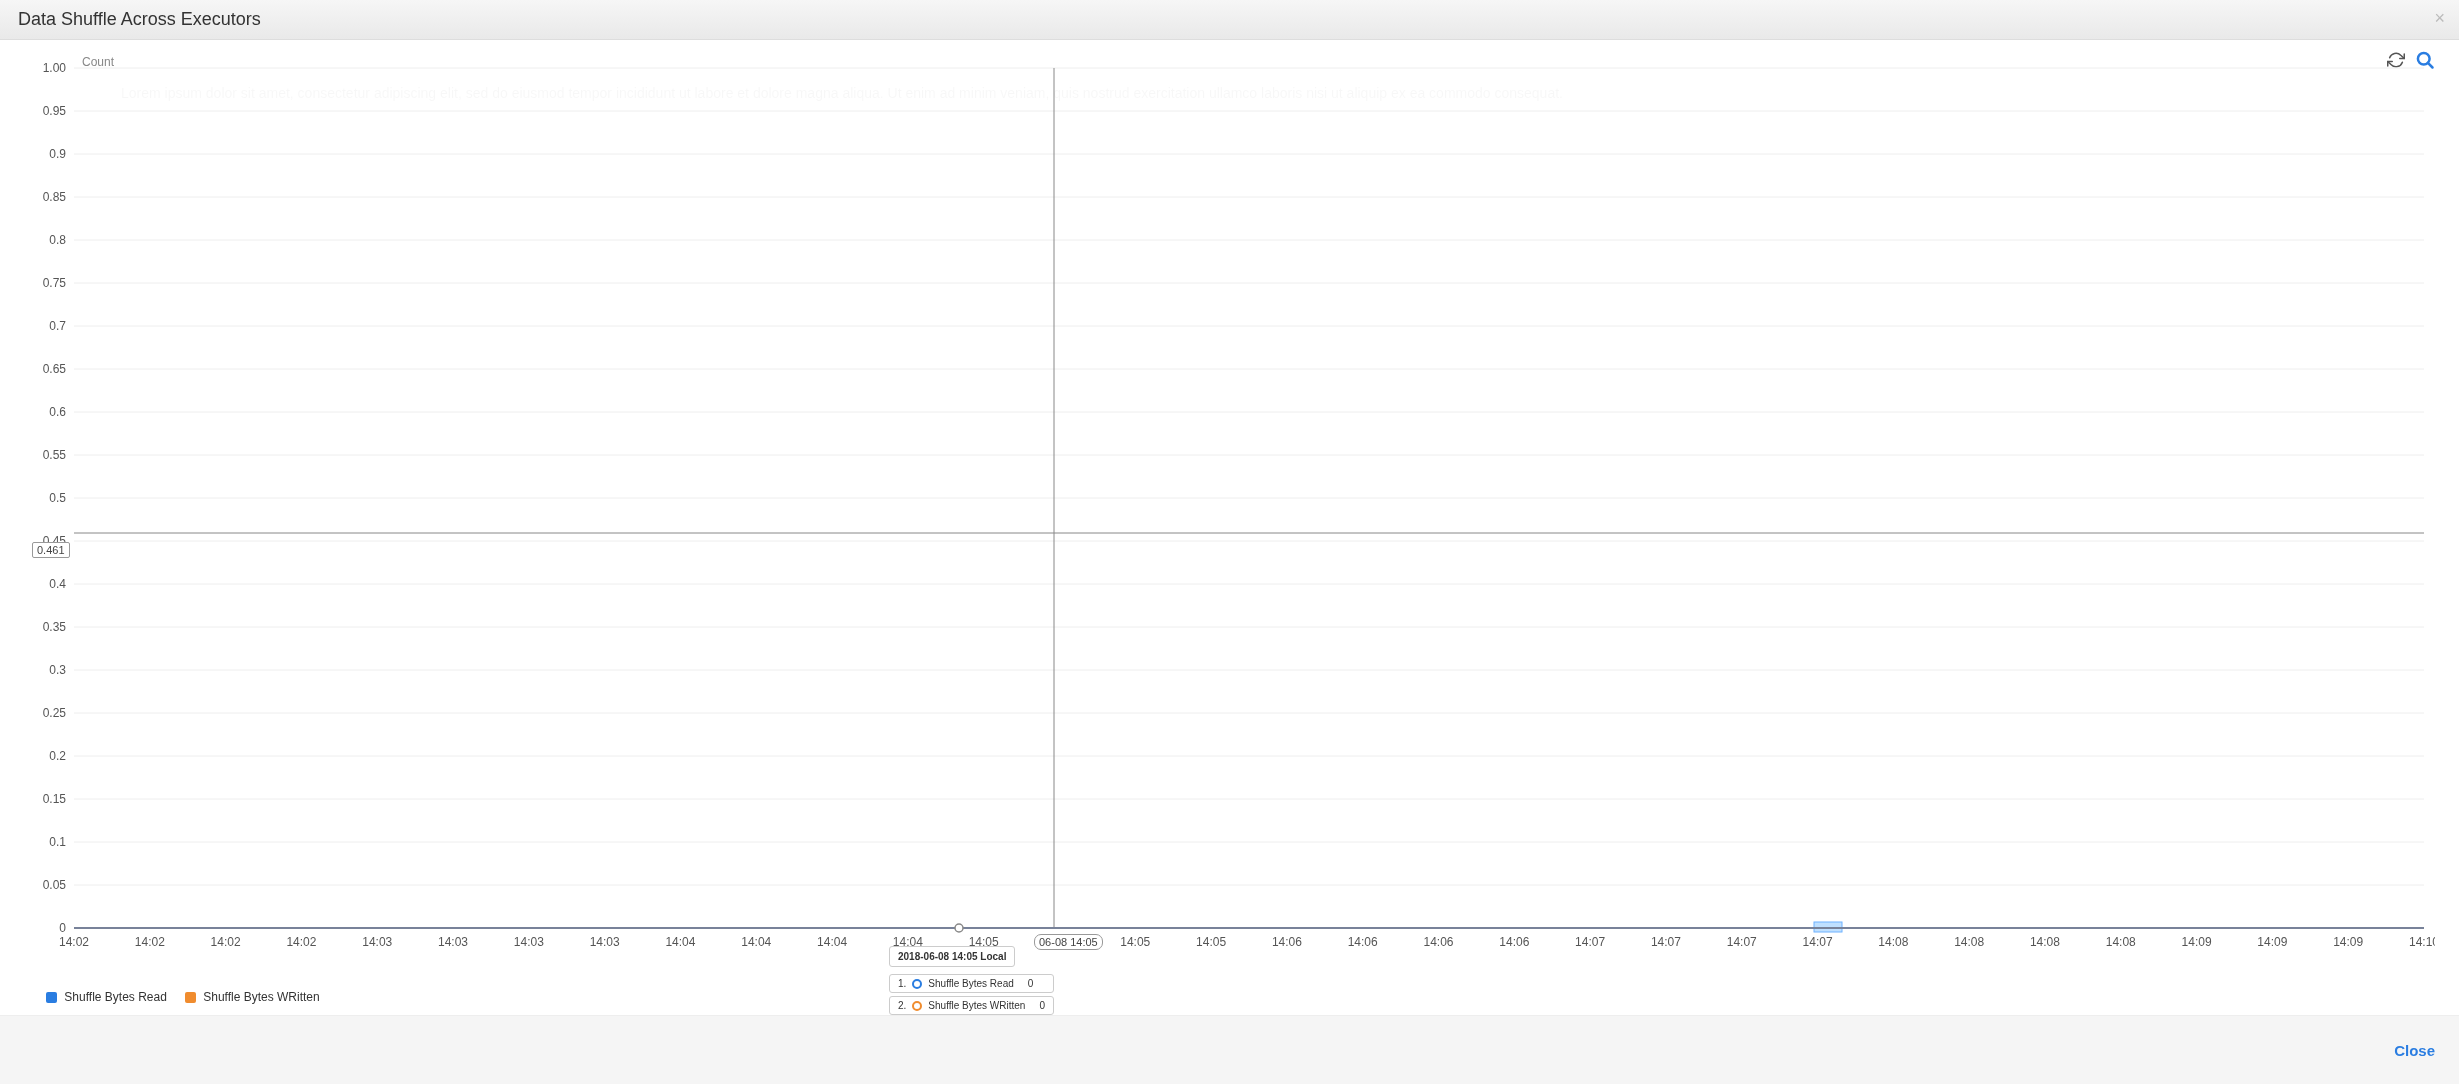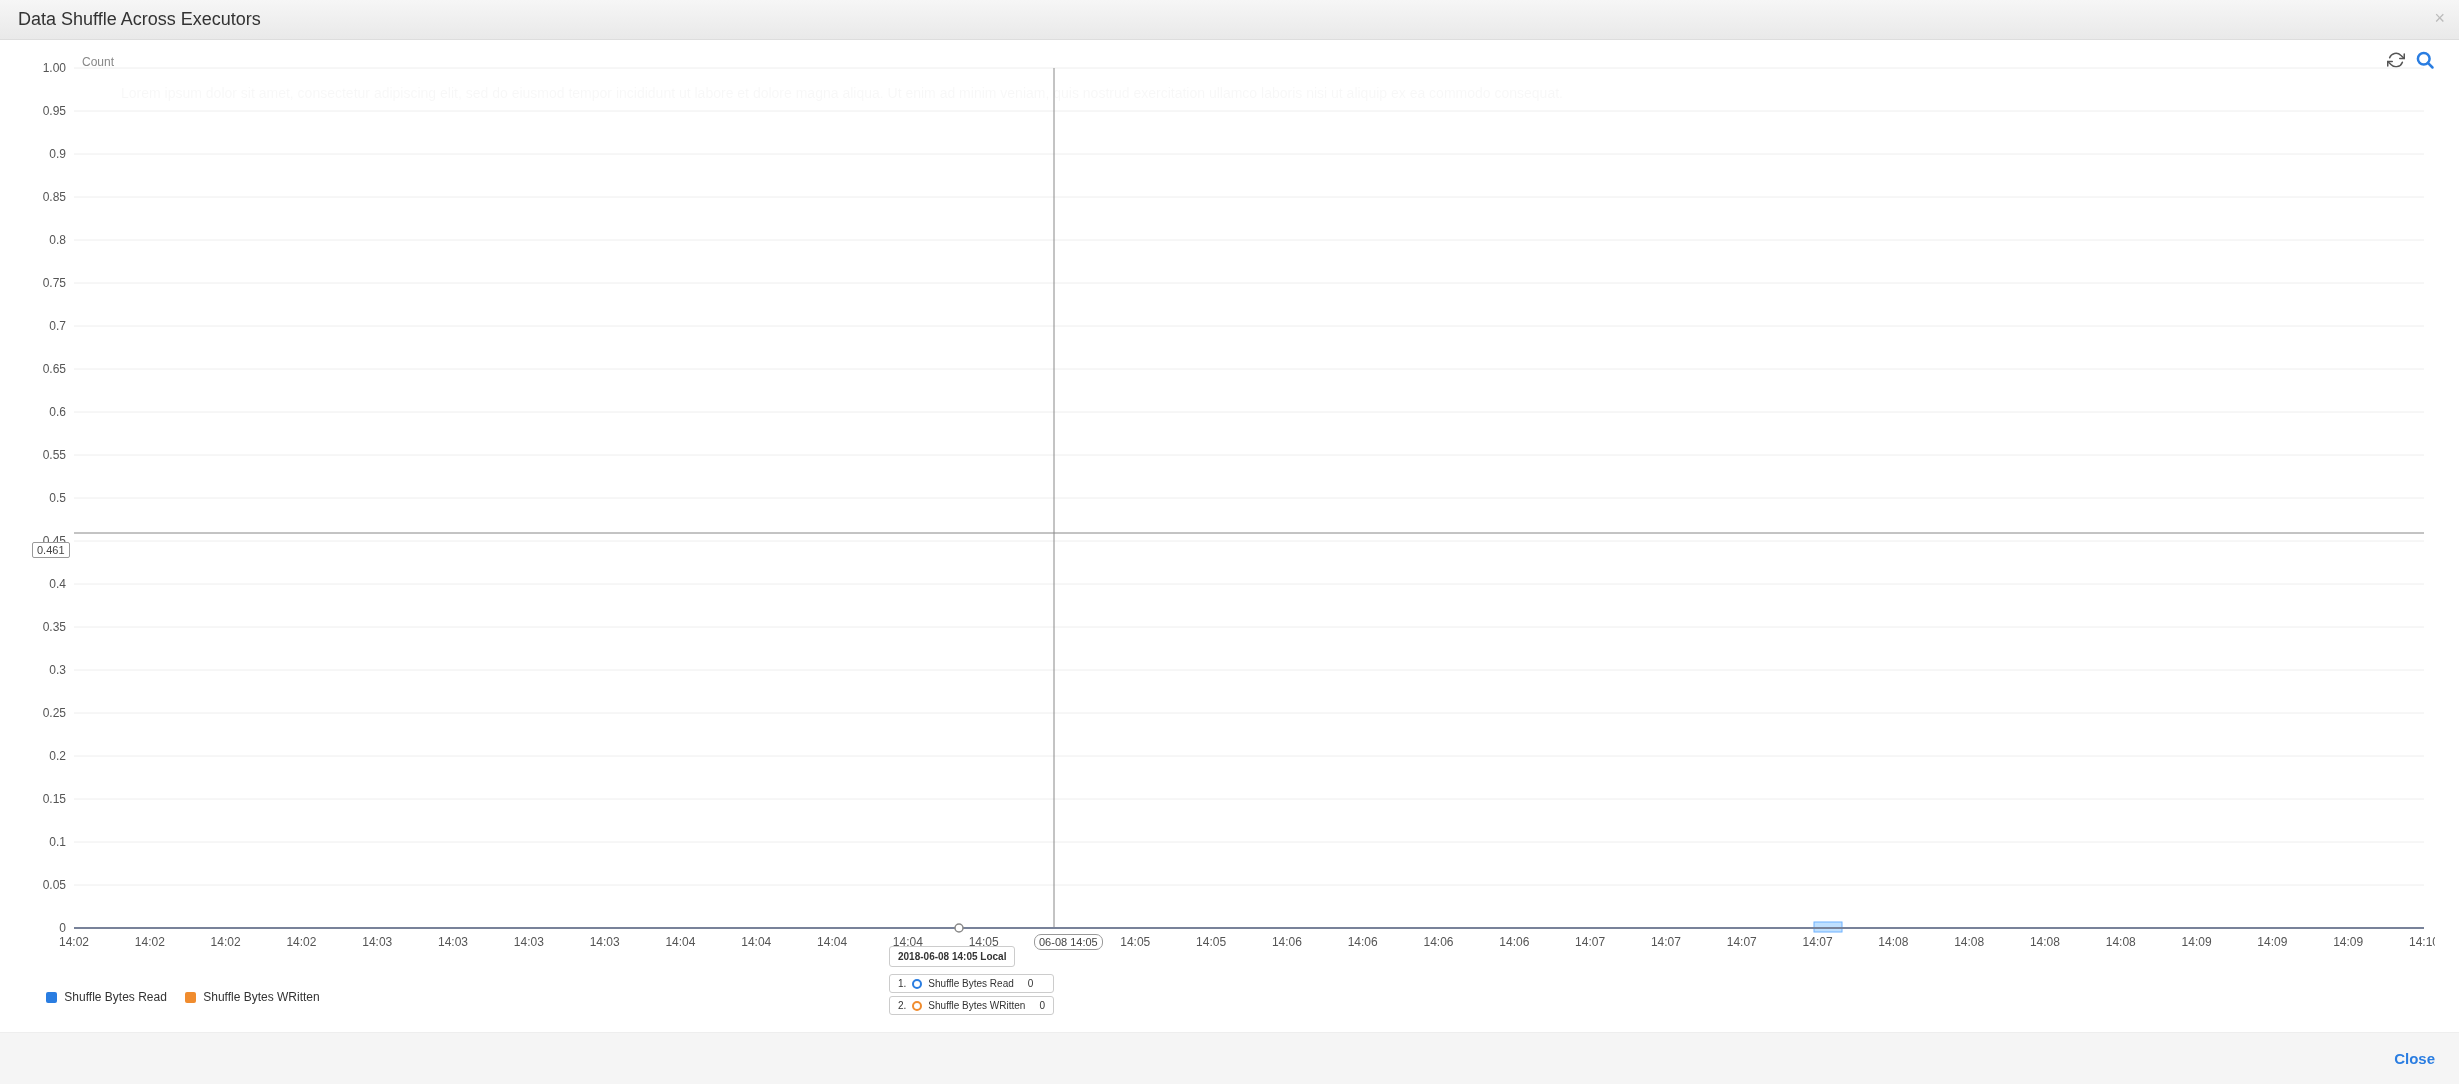--- a/index.html
+++ b/index.html
@@ -15,21 +15,21 @@
   svg.chart{width:100%;height:100%;display:block;}
   .tooltip{position:absolute;font-size:10px;white-space:nowrap;}
   .tooltip .hdr{background:#fff;border:1px solid #ccc;border-radius:3px;padding:4px 8px;font-weight:600;margin-bottom:4px;display:inline-block;}
   .tooltip .row{background:#fff;border:1px solid #ccc;border-radius:3px;padding:3px 8px;margin-top:3px;display:flex;align-items:center;gap:6px;}
   .tooltip .dot{width:10px;height:10px;border-radius:50%;display:inline-block;}
   .tooltip .idx{color:#333;}
   .tooltip .val{margin-left:8px;font-weight:400;}
   .time-badge{position:absolute;background:#fff;border:1px solid #999;font-size:11px;padding:1px 4px;border-radius:2px;color:#444;}
   .legend{display:flex;gap:18px;padding-left:22px;margin-top:2px;font-size:12px;color:#333;}
   .legend .sw{width:11px;height:11px;border-radius:2px;display:inline-block;margin-right:4px;vertical-align:middle;}
-  .footer{height:52px;border-top:1px solid #eee;background:#f5f5f5;display:flex;align-items:center;justify-content:flex-end;padding:0 24px;}
+  .footer{height:69px;border-top:1px solid #eee;background:#f5f5f5;display:flex;align-items:center;justify-content:flex-end;padding:0 24px;}
   .close-link{color:#2a7de1;font-weight:600;font-size:15px;cursor:pointer;}
   .placeholder-text{position:absolute;color:rgba(0,0,0,0.03);font-size:14px;line-height:50px;pointer-events:none;user-select:none;overflow:hidden;}
 </style>
 </head>
 <body>
 
 <div class="modal">
 
   <div class="header">
     <span class="header-title">Data Shuffle Across Executors</span>

